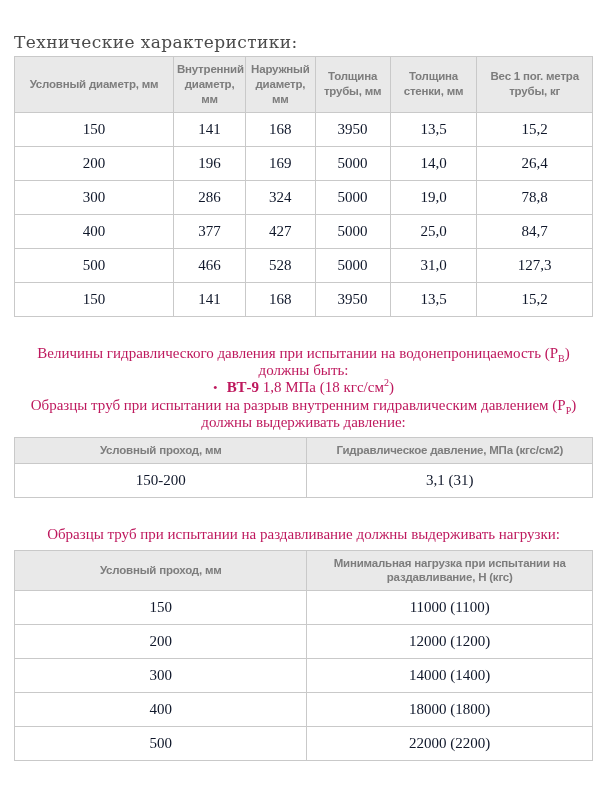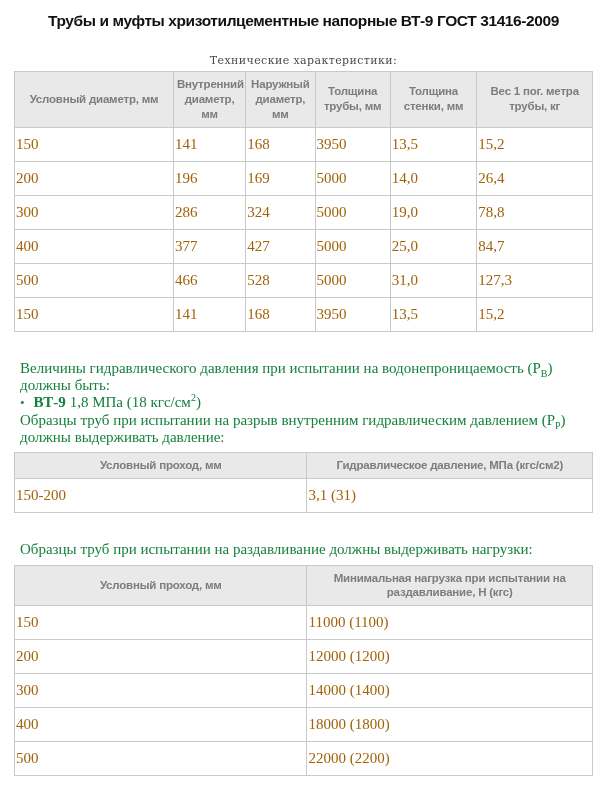--- a/index.html
+++ b/index.html
@@ -16,23 +16,22 @@
     font-size: 15.5px;
     letter-spacing: -0.4px;
     text-align: center;
     color: #111111;
     margin: 4px 0 0 0;
   }
 
   .section-subtitle {
     font-family: "DejaVu Serif", serif;
     font-weight: 400;
-    font-size: 11px;
+    font-size: 17px;
     letter-spacing: 0.4px;
-    text-align: center;
     color: #4a4a4a;
     margin: 24px 0 4px 0;
   }
 
   table {
     width: 100%;
     border-collapse: collapse;
     table-layout: fixed;
   }
   th {
@@ -45,49 +44,49 @@
     line-height: 1.3;
     text-align: center;
     vertical-align: middle;
     border: 1px solid #c9c9c9;
     padding: 5px 3px;
   }
   td {
     border: 1px solid #c9c9c9;
     font-family: "Liberation Serif", serif;
     font-size: 15px;
+    text-align: center;
     vertical-align: middle;
     height: 31px;
-    color: #a16207;
+    color: #0f172a;
     background: #ffffff;
   }
 
   .para {
     font-size: 15px;
     line-height: 1.12;
-    text-align: left;
-    color: #15803d;
+    text-align: center;
+    color: #be185d;
   }
   .para-hydro { margin: 28px 6px 6px 6px; }
   sub { font-size: 10px; line-height: 0; }
   sup { font-size: 10px; line-height: 0; }
   .bullet-line { margin: 1px 0; }
   .bullet-glyph { display: inline-block; margin-right: 9px; font-size: 13px; }
   .grade { font-weight: 700; }
 
   .caption-crush { margin: 28px 6px 7px 6px; }
 
   .tbl-pressure { margin-top: 2px; }
 </style>
 </head>
 <body>
 
 <div class="page">
 
-  <h1 class="doc-title">Трубы и муфты хризотилцементные напорные ВТ-9 ГОСТ 31416-2009</h1>
 
   <h2 class="section-subtitle">Технические характеристики:</h2>
 
   <table class="tbl-tech">
     <colgroup>
       <col style="width:27.5%">
         <col style="width:12.5%">
         <col style="width:12%">
       <col style="width:13%">
         <col style="width:15%">

